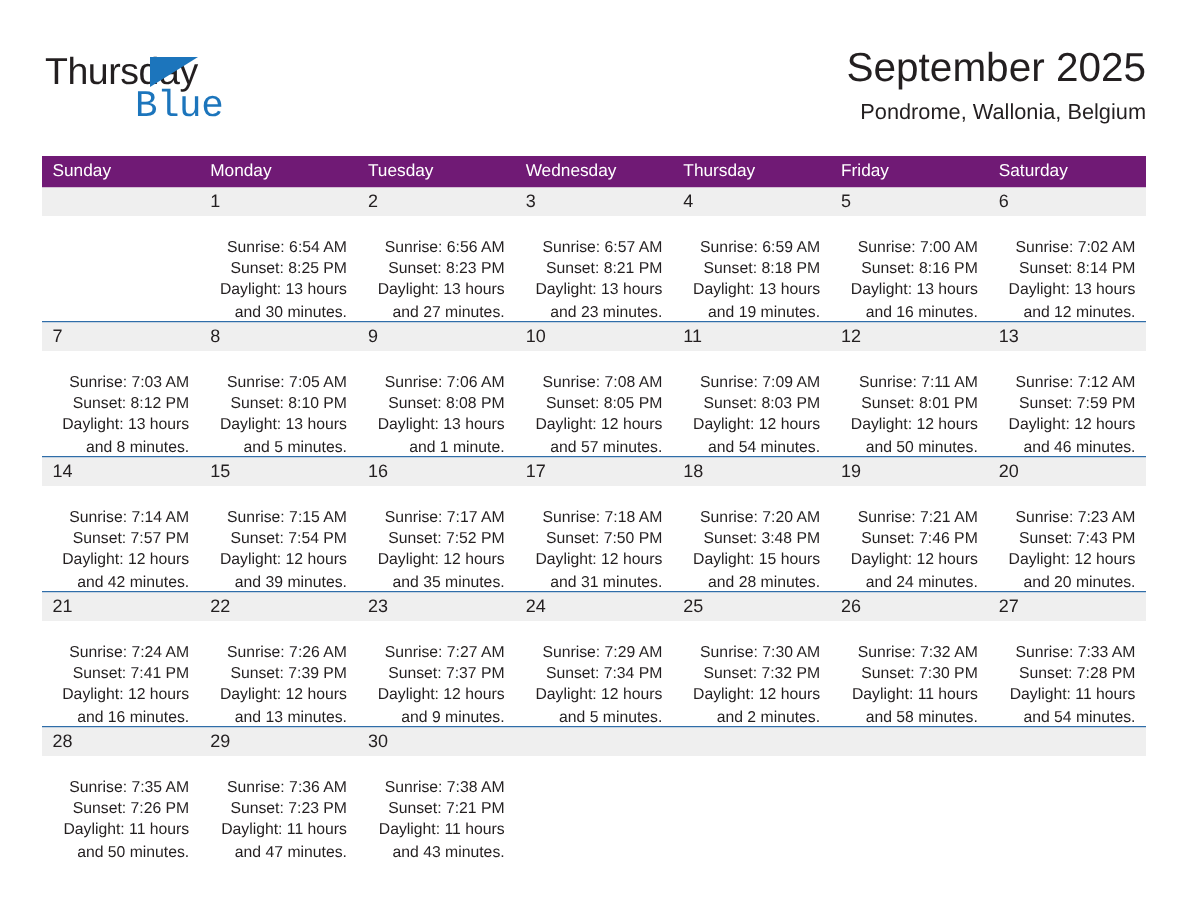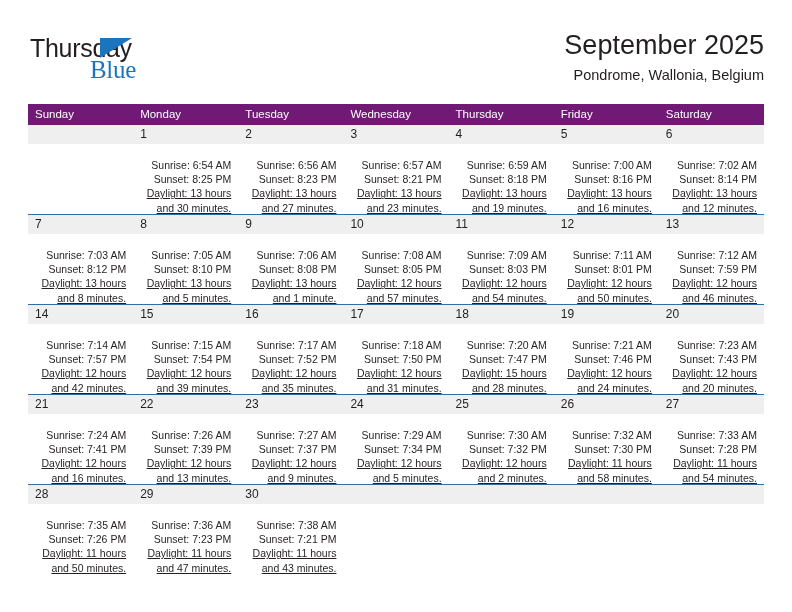--- a/index.html
+++ b/index.html
@@ -56,21 +56,21 @@
     border-left: 32px solid #1c75bc;
     border-bottom: 20px solid transparent;
   }
   .logo-blue {
     position: absolute;
     left: 62px;
     top: 22px;
     font-size: 25px;
     letter-spacing: -0.3px;
     color: #1c75bc;
-    font-family: Liberation Serif, serif;
+    font-family: Liberation Mono, monospace;
   }
 
   .title-block {
     position: absolute;
     right: 0;
     top: 0;
     text-align: right;
     margin-left: 40px;
   }
   .cal-title {
@@ -147,21 +147,21 @@
   }
   .info {
     position: relative;
     margin-top: 14px;
     font-size: 10.5px;
     line-height: 14.2px;
     color: #231f20;
     text-align: right;
   }
   .info div { white-space: nowrap; }
-  .info .daylight { white-space: normal; text-decoration: underline; }
+  .info .daylight { white-space: normal; }
 </style>
 </head>
 <body>
 
 <div class="page">
 
   <div class="header">
 
     <div class="logo">
       <span class="logo-general">Thursday</span>
@@ -336,21 +336,21 @@
               <div class="info">
                 <div>Sunrise: 7:18 AM</div>
                 <div>Sunset: 7:50 PM</div>
                 <div class="daylight">Daylight: 12 hours and 31 minutes.</div>
               </div>
             </div>
             <div class="cell">
               <div class="daynum">18</div>
               <div class="info">
                 <div>Sunrise: 7:20 AM</div>
-                <div>Sunset: 7:47 PM</div>
+                <div>Sunset: 3:48 PM</div>
                 <div class="daylight">Daylight: 15 hours and 28 minutes.</div>
               </div>
             </div>
             <div class="cell">
               <div class="daynum">19</div>
               <div class="info">
                 <div>Sunrise: 7:21 AM</div>
                 <div>Sunset: 7:46 PM</div>
                 <div class="daylight">Daylight: 12 hours and 24 minutes.</div>
               </div>

